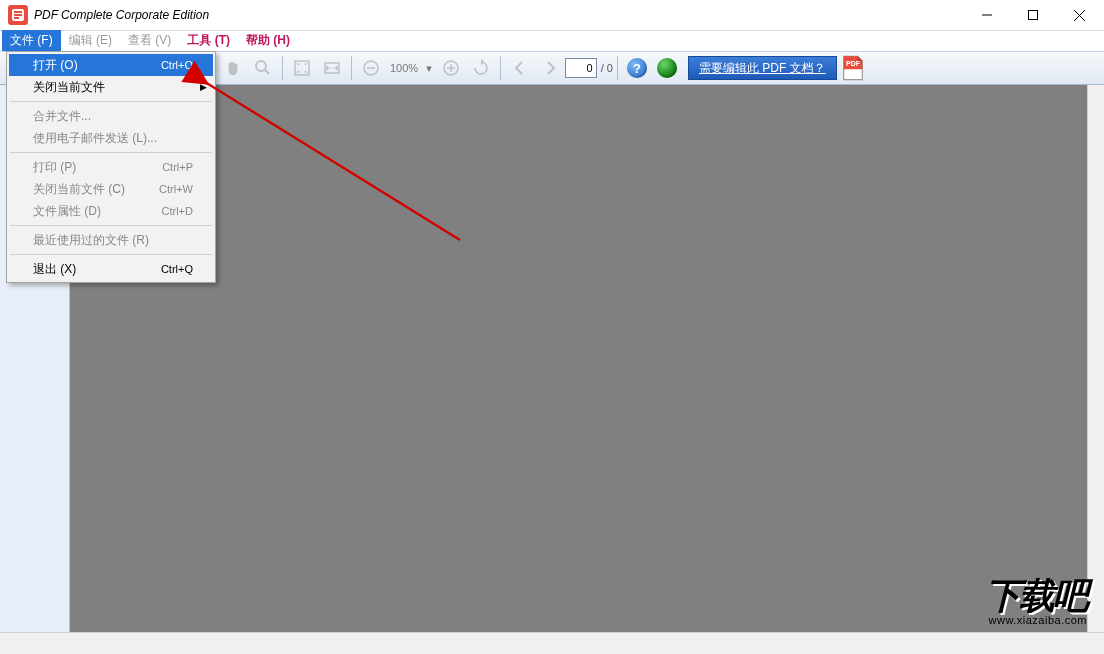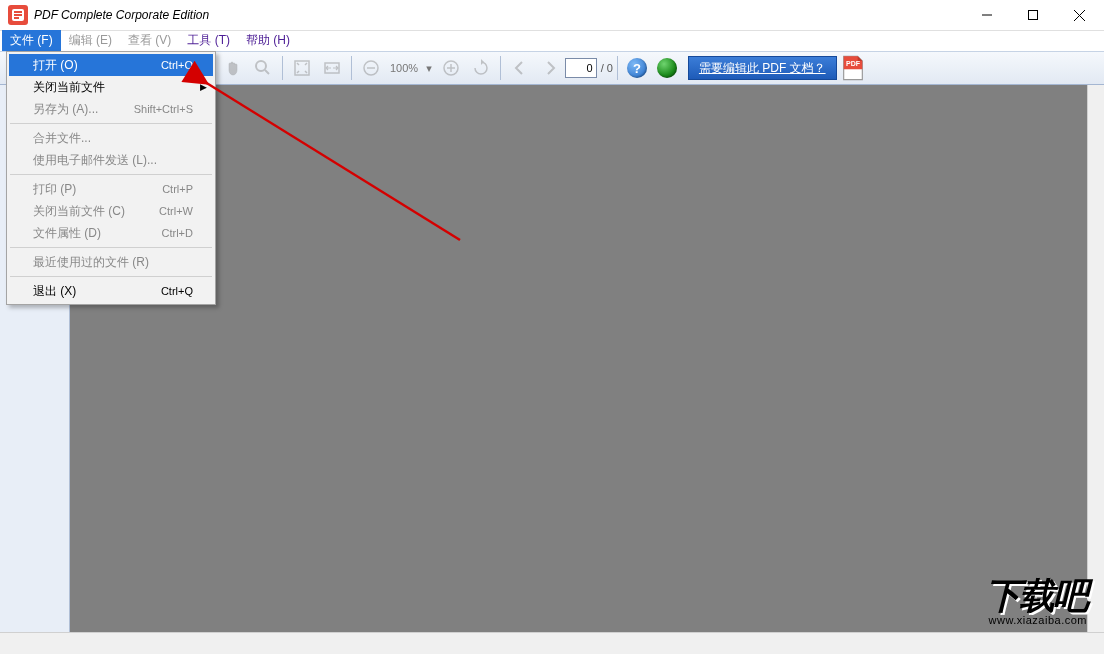--- a/index.html
+++ b/index.html
@@ -9,21 +9,21 @@
 .titlebar { height: 31px; background: #fff; border-bottom: 1px solid #e0e0e0; display: flex; align-items: center; padding: 0 2px; font-style: italic; }
 .app-icon { width: 20px; height: 20px; background: #E74C3C; border-radius: 3px; margin: 0 6px; display: flex; align-items: center; justify-content: center; }
 .app-icon svg { width: 14px; height: 14px; }
 .title-text { font-size: 12px; color: #000; flex: 1; }
 .win-controls { display: flex; }
 .win-btn { width: 46px; height: 30px; display: flex; align-items: center; justify-content: center; cursor: pointer; }
 
 
 .menubar { height: 20px; background: #fff; display: flex; align-items: flex-end; padding: 0 2px; font-size: 12px; }
 .menu-item { padding: 2px 8px; cursor: pointer; color: #999; }
-.menu-item.enabled { color: #4c1d95; }
+.menu-item.enabled { color: #be185d; font-weight: bold; }
 .menu-item.active { background: #2675D9; color: #fff; }
 
 
 .toolbar { height: 34px; background: linear-gradient(#f5f8fc, #e2e9f3); border-top: 1px solid #c6d3e5; border-bottom: 1px solid #a4b6d2; display: flex; align-items: center; padding: 0 2px; position: relative; }
 .toolbar-spacer { width: 216px; }
 .tool-group { display: flex; align-items: center; height: 100%; justify-content: flex-end; }
 .tool-btn { width: 28px; height: 28px; border-radius: 3px; display: flex; align-items: center; justify-content: center; margin: 0 1px; cursor: pointer; }
 .tool-btn svg { width: 18px; height: 18px; }
 .tool-btn.disabled { opacity: 0.45; cursor: default; }
 .tool-sep { width: 1px; height: 24px; background: #b0bfd6; margin: 0 4px; }
@@ -188,24 +188,20 @@
 
 <div class="dropdown">
   <div class="dd-item enabled highlight">
     <span class="dd-label">打开 (O)</span>
     <span class="dd-shortcut">Ctrl+O</span>
   </div>
   <div class="dd-item enabled">
     <span class="dd-label">关闭当前文件</span>
     <span class="dd-arrow">▶</span>
   </div>
-  <div class="dd-item">
-    <span class="dd-label">另存为 (A)...</span>
-    <span class="dd-shortcut">Shift+Ctrl+S</span>
-  </div>
   <div class="dd-sep"></div>
   <div class="dd-item">
     <span class="dd-label">合并文件...</span>
   </div>
   <div class="dd-item">
     <span class="dd-label">使用电子邮件发送 (L)...</span>
   </div>
   <div class="dd-sep"></div>
   <div class="dd-item">
     <span class="dd-label">打印 (P)</span>

